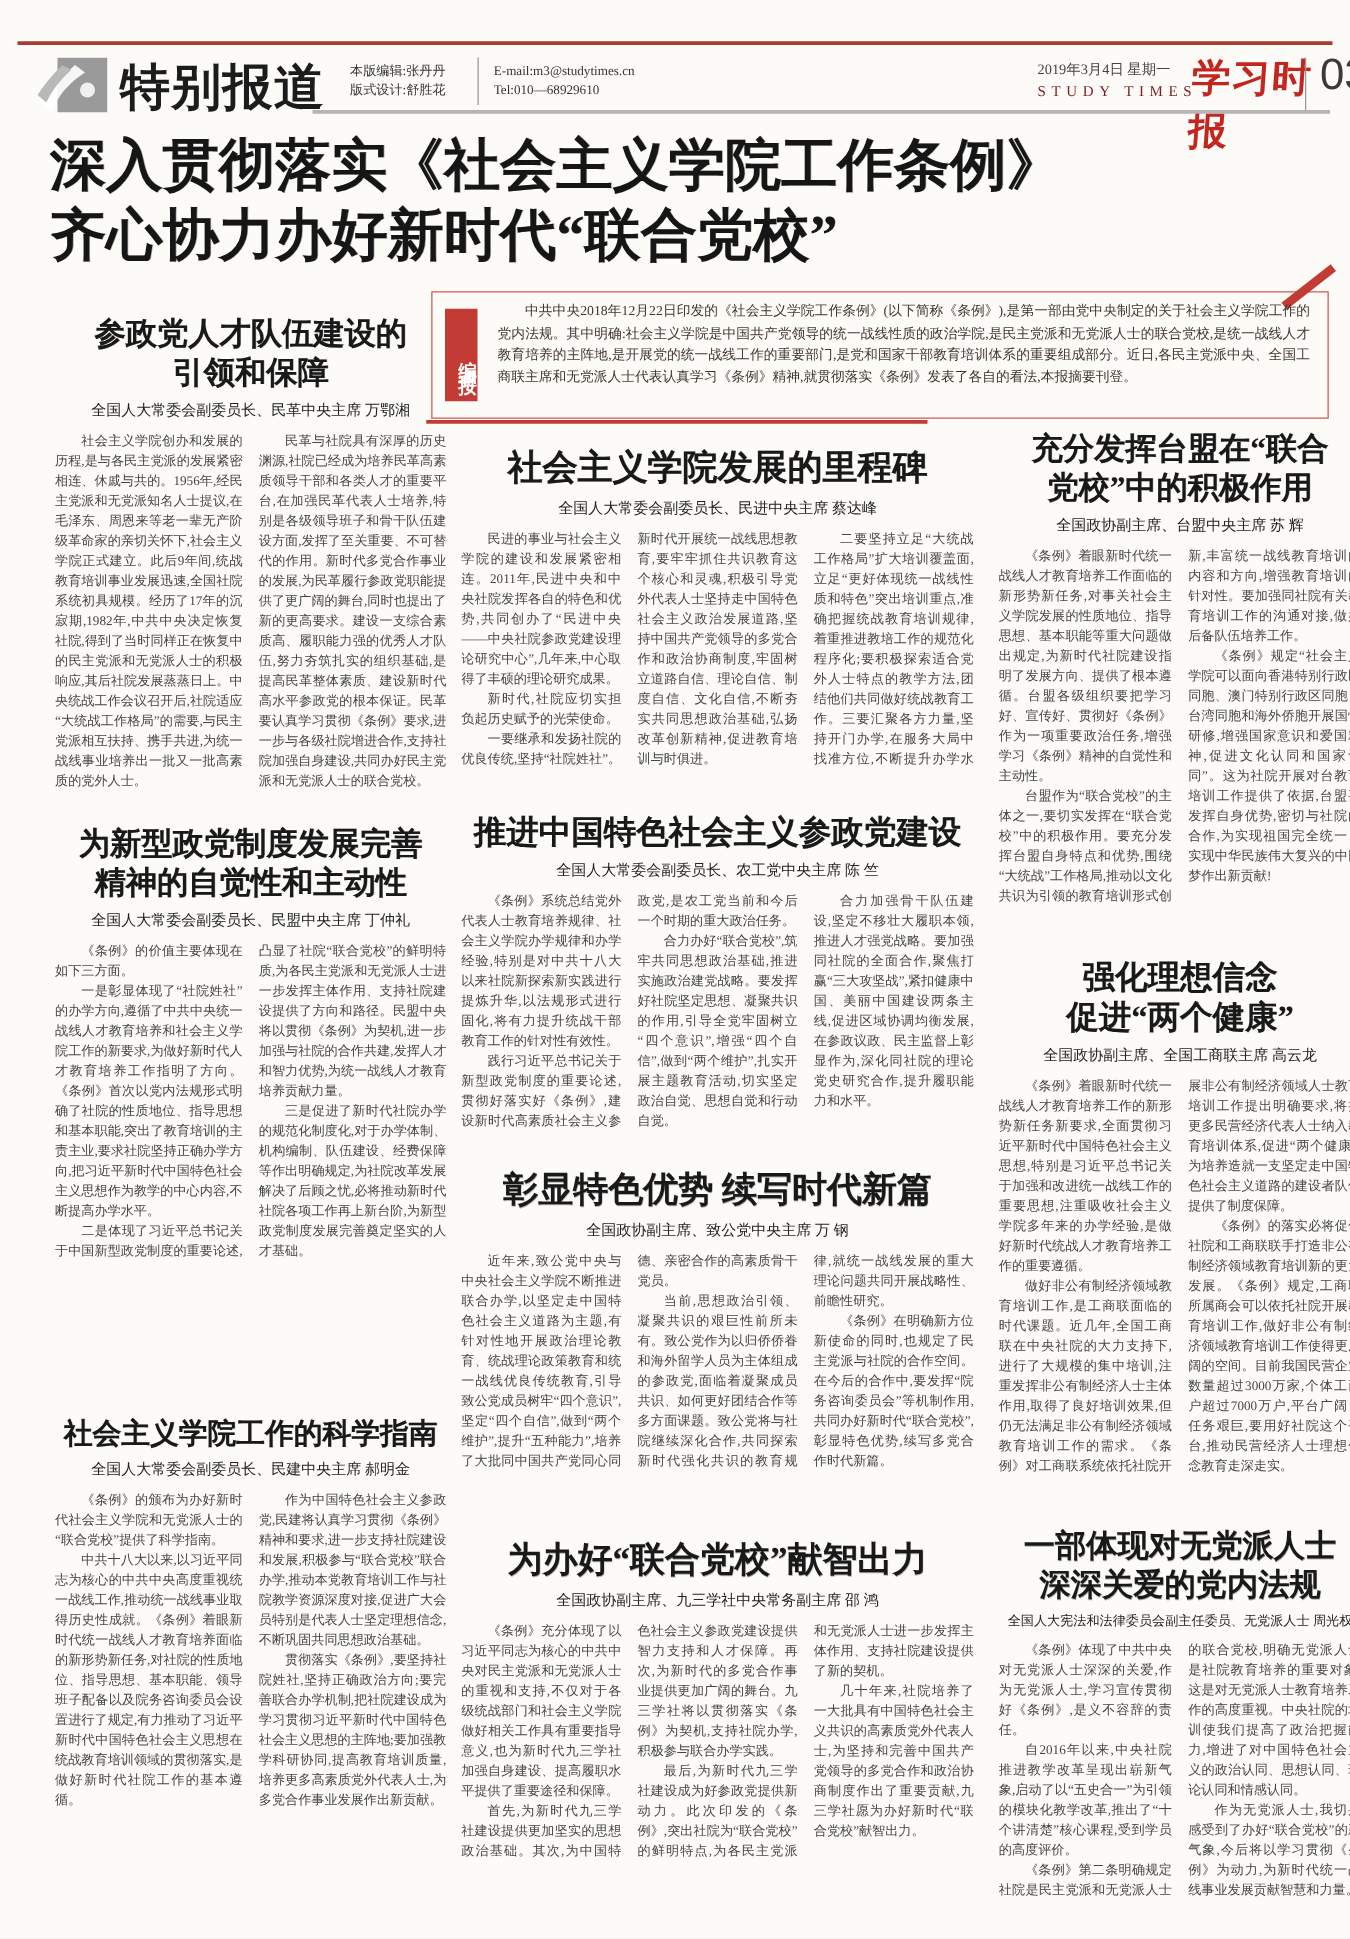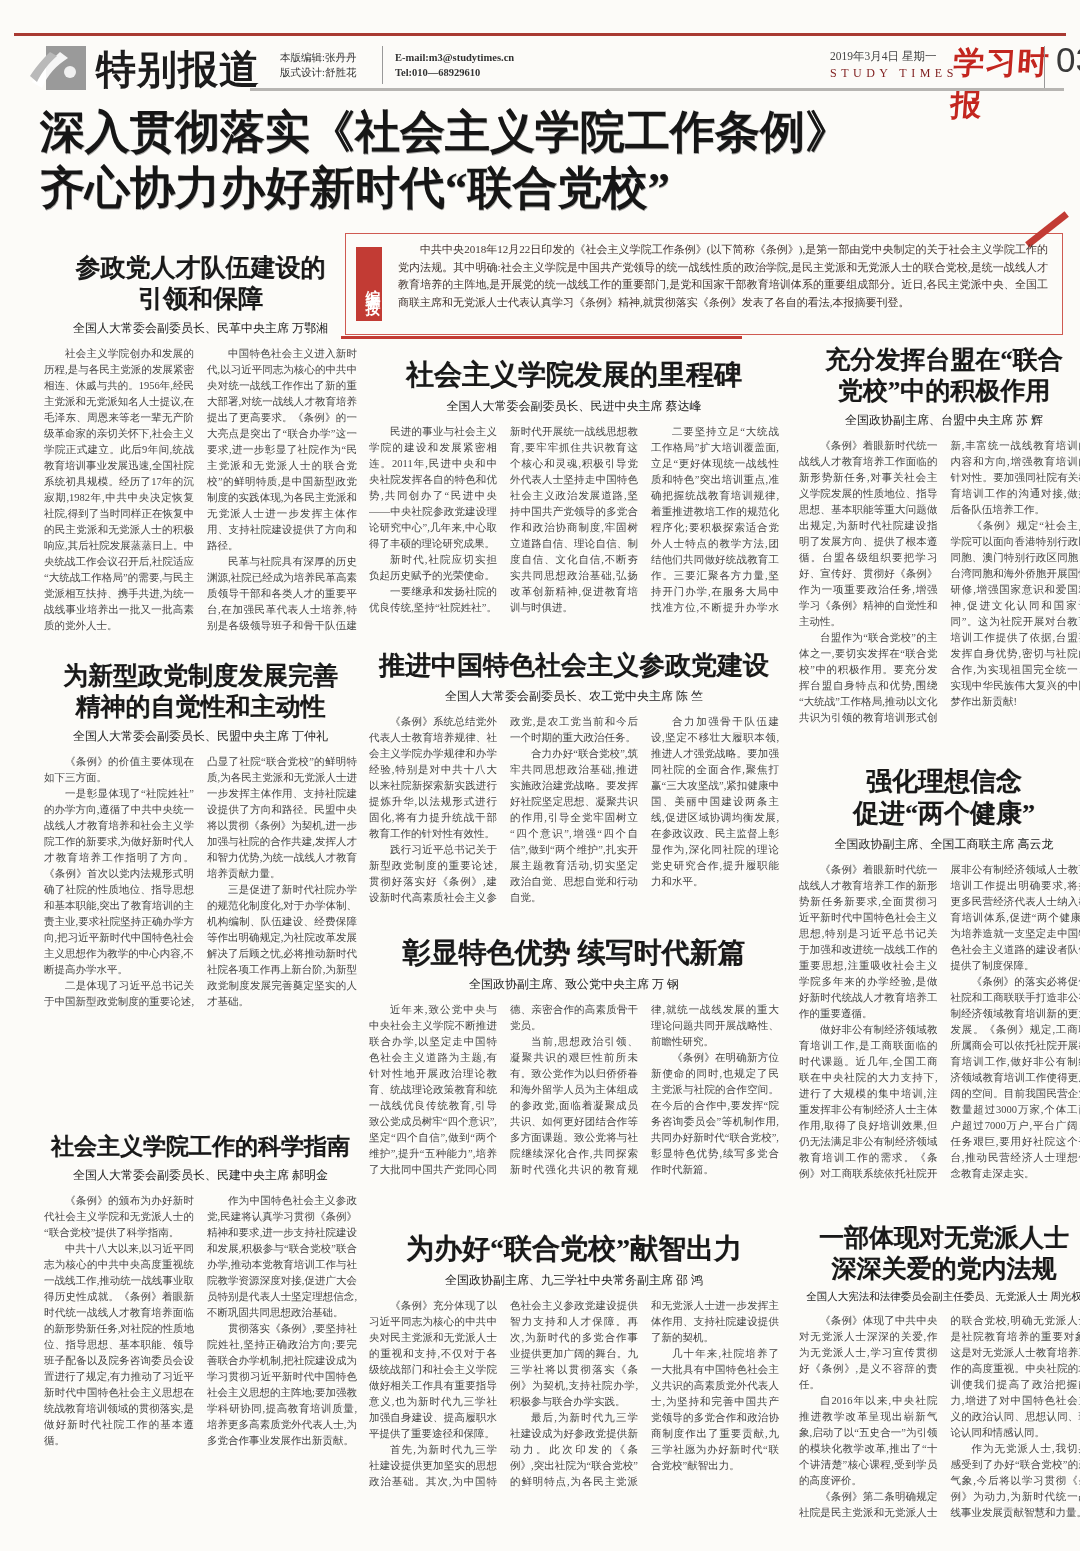--- a/index.html
+++ b/index.html
@@ -11,21 +11,21 @@
   
   .topline{position:absolute;left:14px;right:14px;top:33px;height:3px;background:#a93a32;}
   .mast{position:absolute;left:30px;top:44px;right:16px;height:48px;}
   .logo{position:absolute;left:0;top:2px;width:56px;height:44px;}
   .section-title{
     position:absolute;left:66px;top:-2px;font-family:"Liberation Sans","DejaVu Sans",sans-serif;
     font-weight:bold;font-size:40px;letter-spacing:1px;color:#1c1c1c;
   }
   .credits{position:absolute;left:250px;top:6px;font-size:10.5px;line-height:15px;color:#333;}
   .vdiv{position:absolute;top:2px;width:1px;height:38px;background:#999;}
-  .contact{position:absolute;left:365px;top:6px;font-size:10.5px;line-height:15px;color:#333;font-weight:bold;}
+  .contact{position:absolute;left:365px;top:6px;font-size:10.5px;line-height:15px;color:#333;}
   .dateblock{position:absolute;left:800px;top:4px;font-size:11.5px;line-height:17px;color:#444;}
   .entitle{letter-spacing:4.5px;font-size:12px;color:#7f1d1d;}
   .paperlogo{
     position:absolute;left:922px;top:-2px;font-size:31px;font-weight:bold;color:#c3261f;
     transform:skewX(-4deg);letter-spacing:1px;
   }
   .pageno{position:absolute;left:1026px;top:-4px;font-size:35px;color:#3a3a3a;font-family:"Liberation Sans","DejaVu Sans",sans-serif;}
   .grayrule{position:absolute;left:250px;right:16px;top:88px;height:3px;background:#b7b5b2;}
   
   .headline{
@@ -106,21 +106,20 @@
     <div class="note-label">编者按</div>
     <div class="note-text">中共中央2018年12月22日印发的《社会主义学院工作条例》(以下简称《条例》),是第一部由党中央制定的关于社会主义学院工作的党内法规。其中明确:社会主义学院是中国共产党领导的统一战线性质的政治学院,是民主党派和无党派人士的联合党校,是统一战线人才教育培养的主阵地,是开展党的统一战线工作的重要部门,是党和国家干部教育培训体系的重要组成部分。近日,各民主党派中央、全国工商联主席和无党派人士代表认真学习《条例》精神,就贯彻落实《条例》发表了各自的看法,本报摘要刊登。</div>
   </div>
 
   <div class="article" style="left:20px;top:252px;width:313px">
     <div class="a-title" style="font-size:25px;line-height:31px">参政党人才队伍建设的
 引领和保障</div>
     <div class="a-byline">全国人大常委会副委员长、民革中央主席 万鄂湘</div>
     <div class="a-body cols2" style="height:290px">
         <p>社会主义学院创办和发展的历程,是与各民主党派的发展紧密相连、休戚与共的。1956年,经民主党派和无党派知名人士提议,在毛泽东、周恩来等老一辈无产阶级革命家的亲切关怀下,社会主义学院正式建立。此后9年间,统战教育培训事业发展迅速,全国社院系统初具规模。经历了17年的沉寂期,1982年,中共中央决定恢复社院,得到了当时同样正在恢复中的民主党派和无党派人士的积极响应,其后社院发展蒸蒸日上。中央统战工作会议召开后,社院适应“大统战工作格局”的需要,与民主党派相互扶持、携手共进,为统一战线事业培养出一批又一批高素质的党外人士。</p>
-        <p>中国特色社会主义进入新时代,以习近平同志为核心的中共中央对统一战线工作作出了新的重大部署,对统一战线人才教育培养提出了更高要求。《条例》的一大亮点是突出了“联合办学”这一要求,进一步彰显了社院作为“民主党派和无党派人士的联合党校”的鲜明特质,是中国新型政党制度的实践体现,为各民主党派和无党派人士进一步发挥主体作用、支持社院建设提供了方向和路径。</p>
         <p>民革与社院具有深厚的历史渊源,社院已经成为培养民革高素质领导干部和各类人才的重要平台,在加强民革代表人士培养,特别是各级领导班子和骨干队伍建设方面,发挥了至关重要、不可替代的作用。新时代多党合作事业的发展,为民革履行参政党职能提供了更广阔的舞台,同时也提出了新的更高要求。建设一支综合素质高、履职能力强的优秀人才队伍,努力夯筑扎实的组织基础,是提高民革整体素质、建设新时代高水平参政党的根本保证。民革要认真学习贯彻《条例》要求,进一步与各级社院增进合作,支持社院加强自身建设,共同办好民主党派和无党派人士的联合党校。</p>
       </div>
   </div>
 
   <div class="article" style="left:20px;top:660px;width:313px">
     <div class="a-title" style="font-size:25px;line-height:31px">为新型政党制度发展完善
 精神的自觉性和主动性</div>
     <div class="a-byline">全国人大常委会副委员长、民盟中央主席 丁仲礼</div>
     <div class="a-body cols2" style="height:352px">
         <p>《条例》的价值主要体现在如下三方面。</p>

